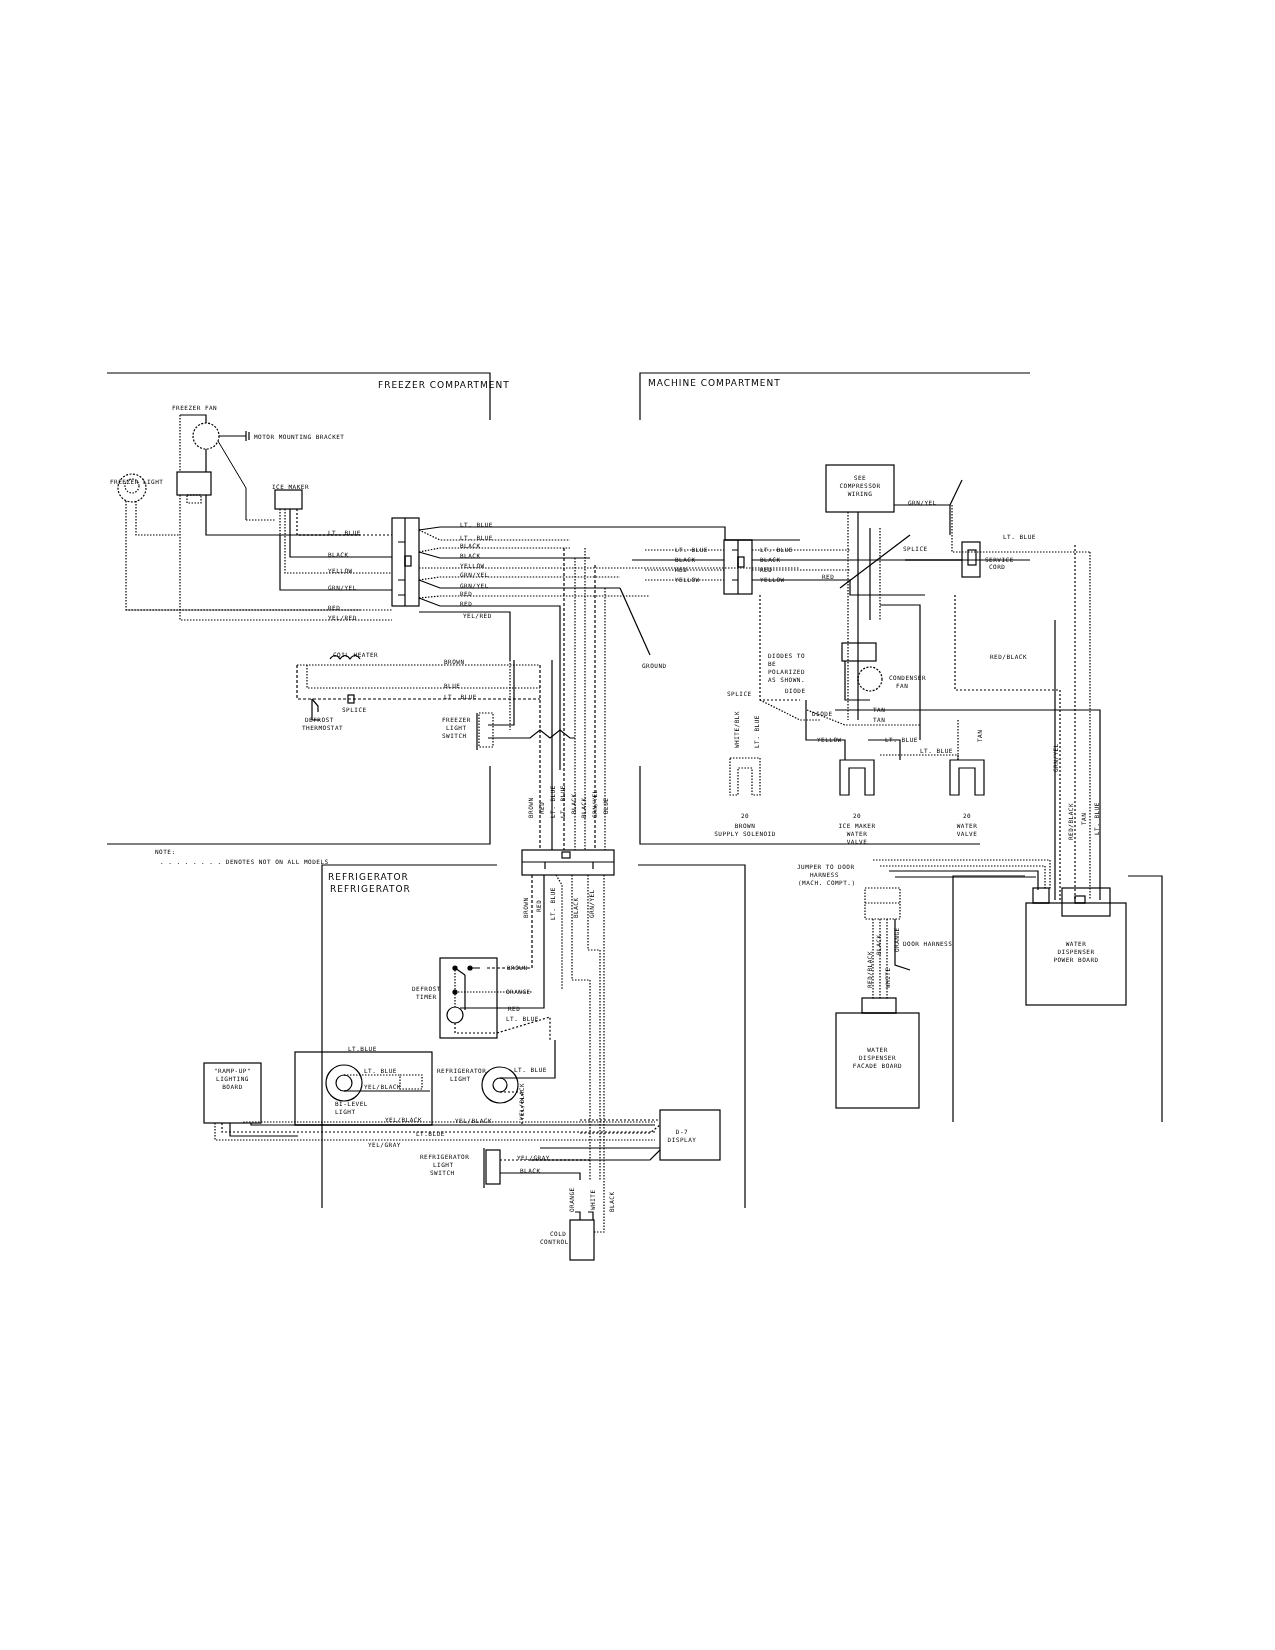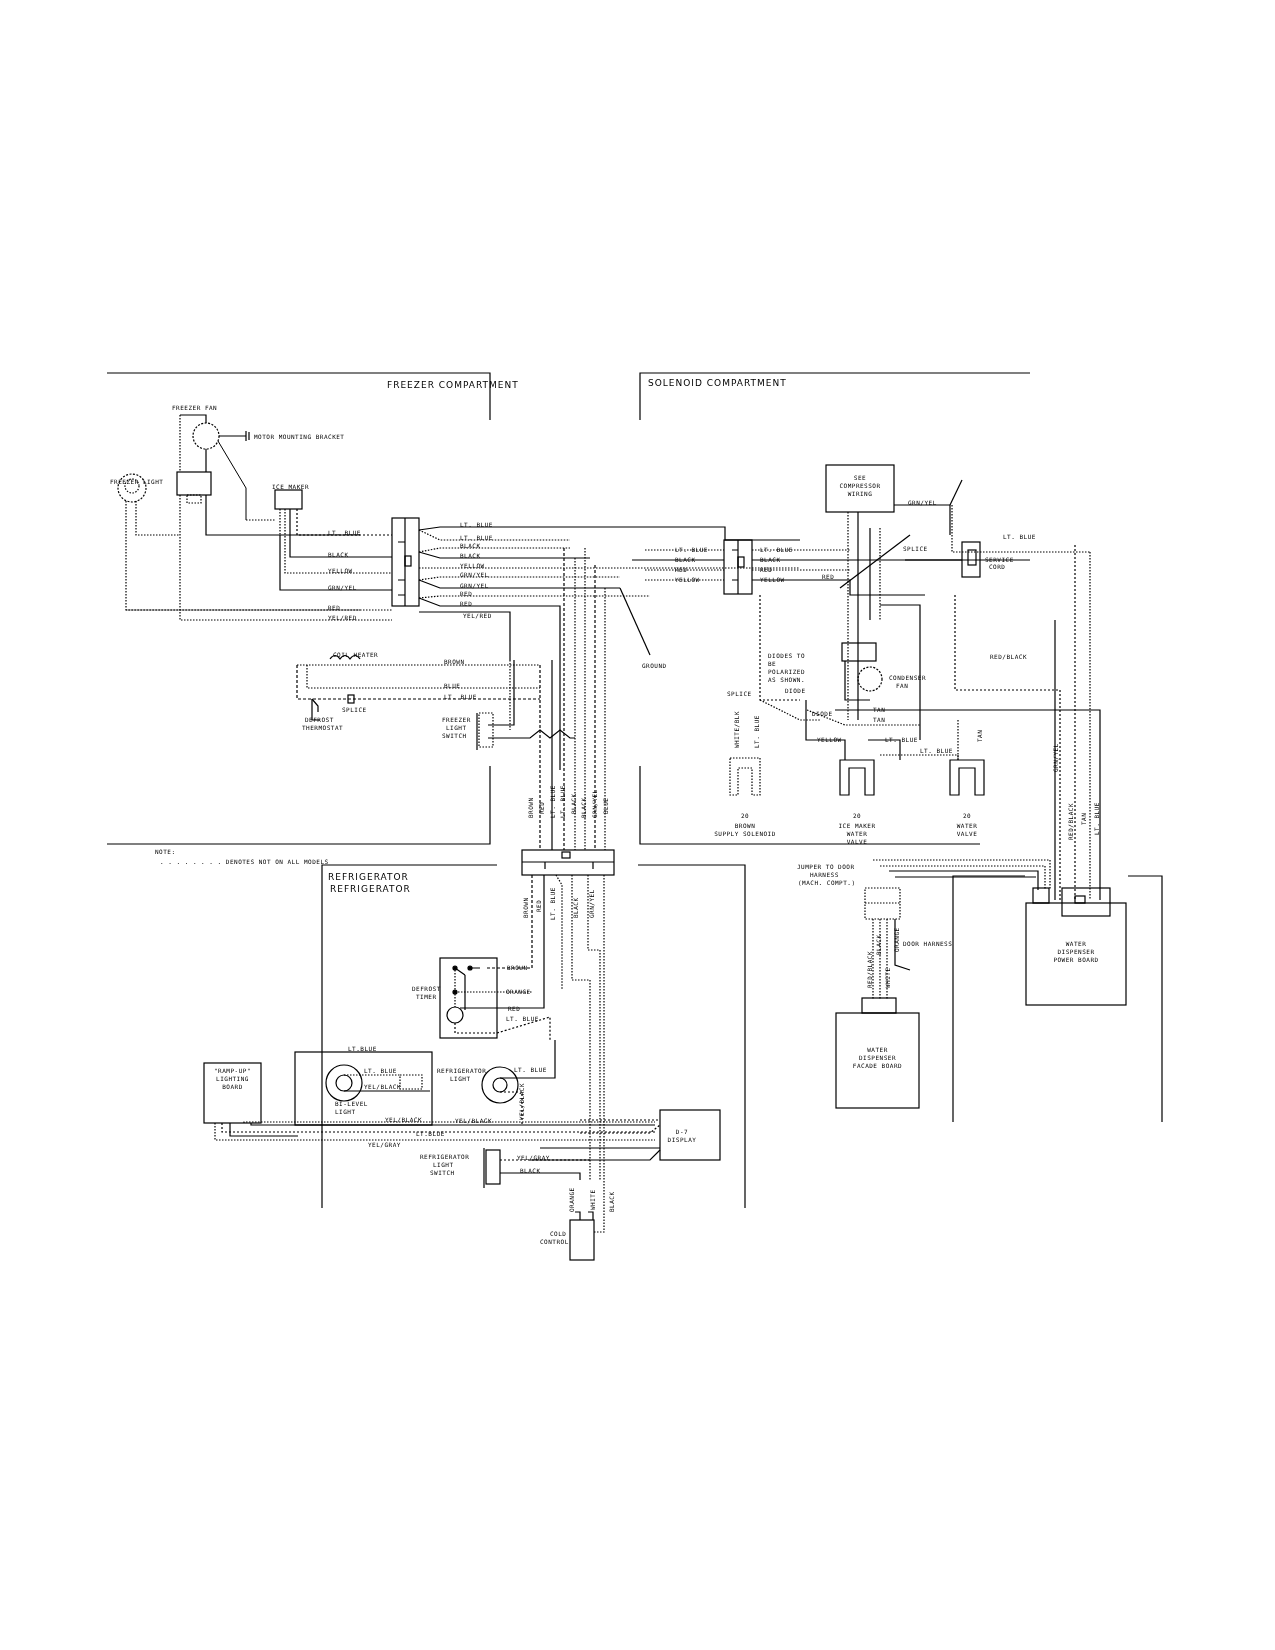--- a/index.html
+++ b/index.html
@@ -210,22 +210,22 @@
     <rect x="1026" y="903" width="100" height="102"></rect>
     <rect x="1033" y="888" width="16" height="15"></rect>
     <rect x="1062" y="888" width="48" height="28"></rect>
     <rect x="1075" y="896" width="10" height="7"></rect>
 
     <rect x="836" y="1013" width="83" height="95"></rect>
     <rect x="862" y="998" width="34" height="15"></rect>
   </g>
 </svg>
 
-<div class="title" style="left:387px; top:380px;">FREEZER COMPARTMENT</div>
-<div class="title" style="left:648px; top:378px;">SOLENOID COMPARTMENT</div>
+<div class="title" style="left:378px; top:380px;">FREEZER COMPARTMENT</div>
+<div class="title" style="left:648px; top:378px;">MACHINE COMPARTMENT</div>
 <div class="title" style="left:328px; top:872px;">REFRIGERATOR</div>
 <div class="title" style="left:330px; top:884px;">REFRIGERATOR</div>
 
 <div class="lbl" style="left:155px; top:848px;">NOTE:</div>
 <div class="lbl" style="left:160px; top:858px;">. . . . . . . . DENOTES NOT ON ALL MODELS</div>
 
 <div class="lbl" style="left:172px; top:404px;">FREEZER FAN</div>
 <div class="lbl" style="left:254px; top:433px;">MOTOR MOUNTING BRACKET</div>
 <div class="lbl" style="left:110px; top:478px;">FREEZER LIGHT</div>
 <div class="lbl" style="left:272px; top:483px;">ICE MAKER</div>

